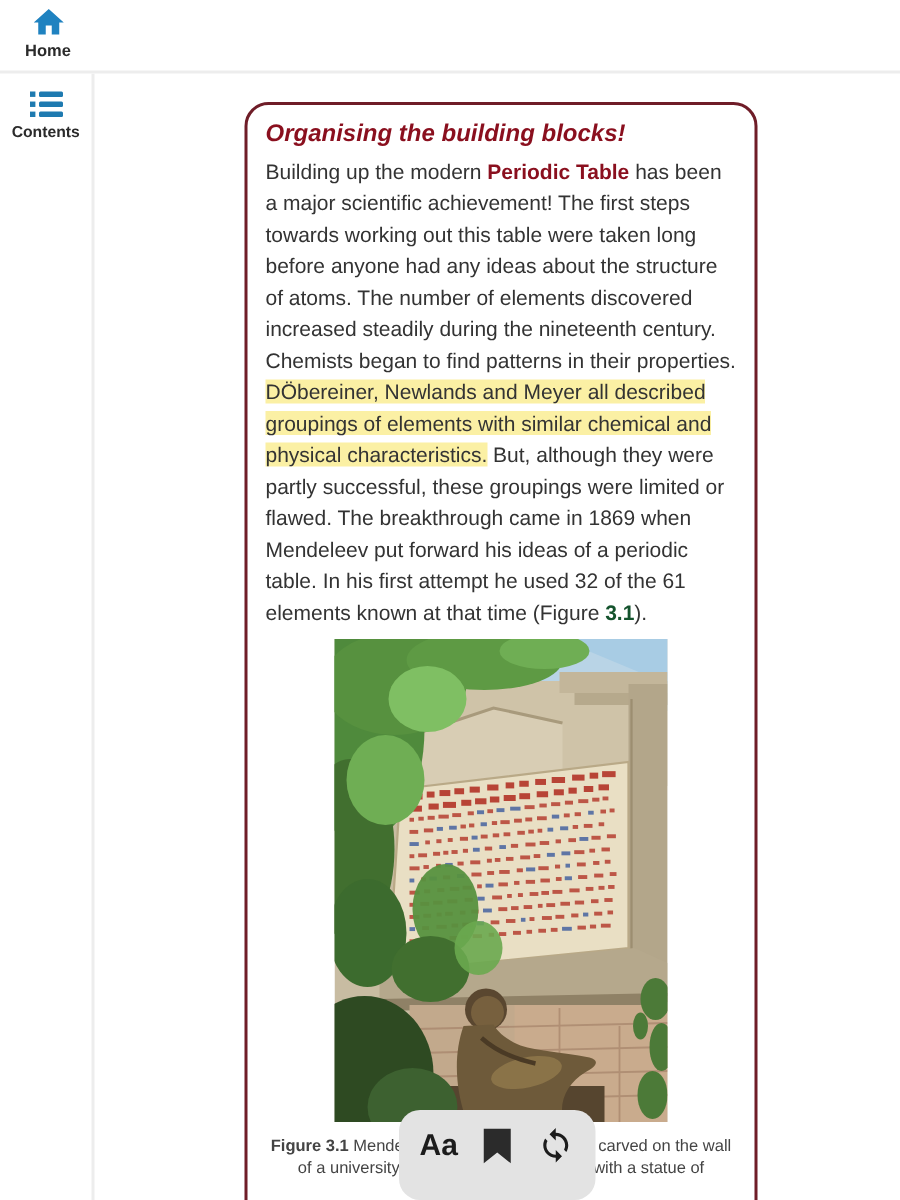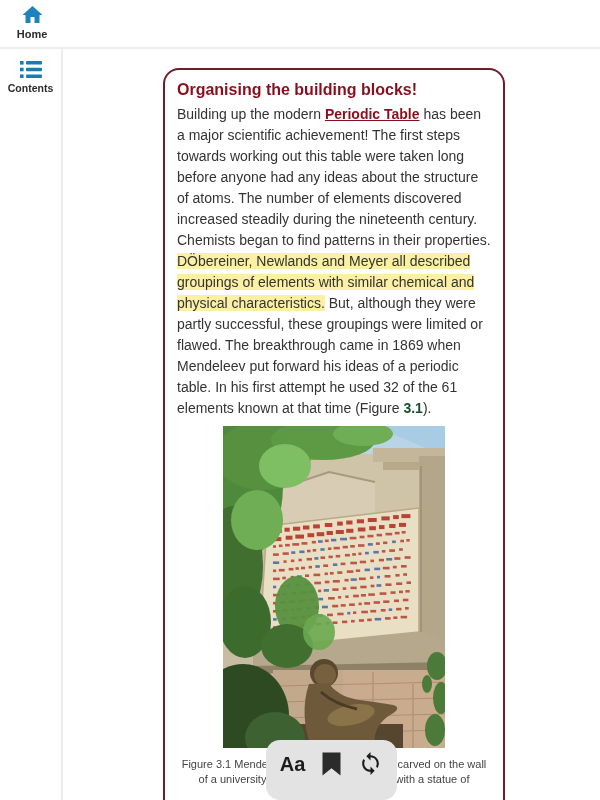--- a/index.html
+++ b/index.html
@@ -24,29 +24,29 @@
            border-right:2px solid #ededed;z-index:4;}
   .side-item{text-align:center;cursor:pointer;}
   .side-item .lbl{display:block;font-size:10.5px;font-weight:bold;color:#2b2b2b;margin-top:3px;}
   .side-item.contents{margin-top:11px;}
   .side-item.activity{margin-top:24px;}
 
   
   .reader{position:absolute;left:63px;top:49px;width:537px;height:751px;background:#fff;}
   .card{position:absolute;left:100px;top:19px;width:342px;height:1000px;box-sizing:border-box;
         border:2px solid var(--card-border);border-radius:16px;padding:9px 12px;background:#fff;}
-  .card h2{margin:1px 0 4px 0;font-size:16px;line-height:20px;color:var(--maroon);}
+  .card h2{margin:1px 0 4px 0;font-size:16px;line-height:20px;color:var(--maroon);font-style:italic;}
   .body-text{font-size:14px;line-height:21px;color:var(--text);margin:0;}
-  .seg-link{color:var(--maroon);font-weight:bold;text-decoration:underline;}
+  .seg-link{color:var(--maroon);font-weight:bold;}
   .seg-highlight{background:var(--highlight);}
   .seg-bold{font-weight:bold;color:#14532d;}
   .figure-wrap{width:222px;margin:7px auto 0 auto;}
   .figure-wrap svg{display:block;}
   .caption{font-size:11px;line-height:15px;color:#444;text-align:center;margin-top:9px;padding:0 1px;}
-  .caption .bold{font-weight:normal;}
+  .caption .bold{font-weight:bold;}
 
   
   .toolbar{position:absolute;left:266px;top:740px;width:131px;height:60px;box-sizing:border-box;
            background:var(--toolbar-bg);border-radius:14px;display:flex;justify-content:center;
            align-items:flex-start;gap:16px;padding-top:11px;z-index:8;}
   .tb-btn{cursor:pointer;display:block;}
   .tb-font{font-size:20px;font-weight:bold;color:#1c1c1c;line-height:26px;}
 </style>
 </head>
 <body>

